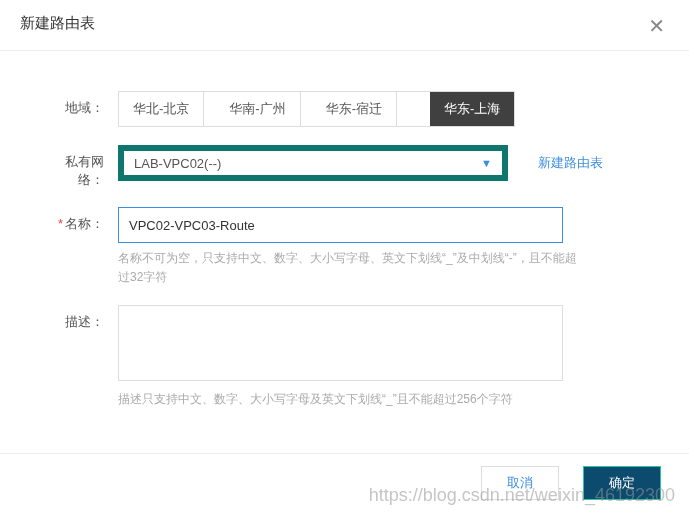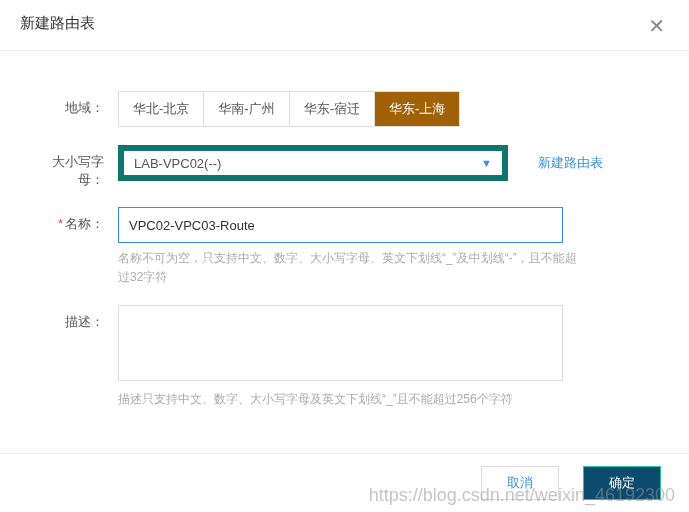--- a/index.html
+++ b/index.html
@@ -54,33 +54,35 @@
     color: #555;
     font-size: 13px;
     flex-shrink: 0;
   }
   .form-label .req { color: #e54545; margin-right: 2px; }
   .form-control { flex: 1; }
   .region-tabs {
     display: flex;
     border: 1px solid #ddd;
     width: fit-content;
+    gap: 11px;
   }
   .region-tab {
     padding: 8px 14px;
     font-size: 13px;
     color: #555;
     cursor: pointer;
     border-right: 1px solid #ddd;
     background: #fff;
   }
   .region-tab:last-child { border-right: none; }
   .region-tab.active {
-    background: #a16207;
+    background: #404040;
     color: #fff;
+    margin-left: 22px;
   }
   .select-wrap {
     display: flex;
     align-items: center;
   }
   .select {
     flex: 1;
     max-width: 390px;
     border: 6px solid #0f766e;
     height: 36px;
@@ -181,21 +183,21 @@
         <div class="region-tabs">
           <div class="region-tab">华北-北京</div>
           <div class="region-tab">华南-广州</div>
           <div class="region-tab">华东-宿迁</div>
           <div class="region-tab active">华东-上海</div>
         </div>
       </div>
     </div>
 
     <div class="form-row">
-      <div class="form-label">大小写字母：</div>
+      <div class="form-label">私有网络：</div>
       <div class="form-control select-wrap">
         <div class="select">
           <span>LAB-VPC02(--)</span>
           <span class="caret">▼</span>
         </div>
         <span class="link">新建路由表</span>
       </div>
     </div>
 
     <div class="form-row">

